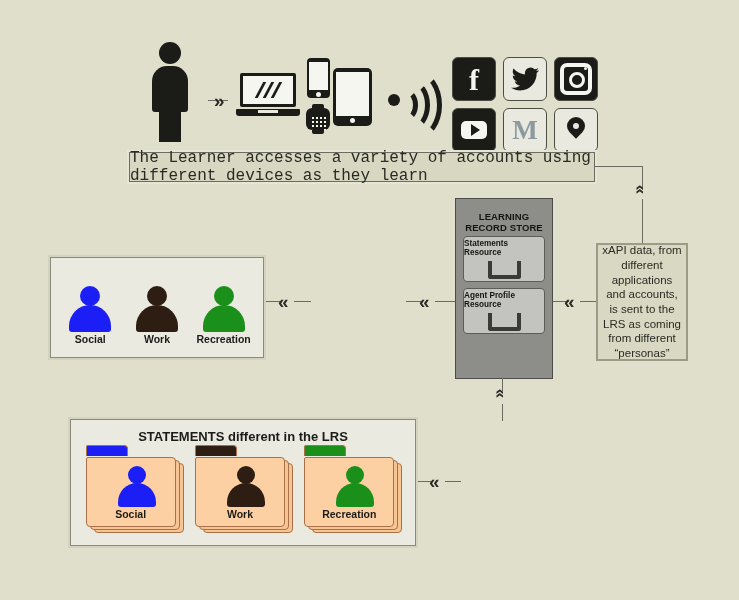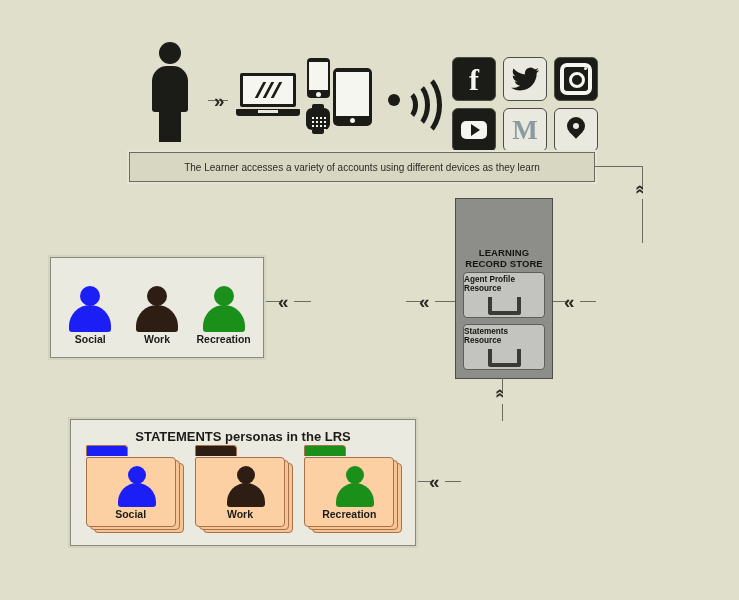--- a/index.html
+++ b/index.html
@@ -80,21 +80,21 @@
   .ig-o{width:24px;height:24px;border:4px solid #f6f6f0;border-radius:7px;position:relative;}
   .ig-i{position:absolute;left:5px;top:5px;width:10px;height:10px;border:3px solid #f6f6f0;border-radius:50%;}
   .ig-d{position:absolute;right:1px;top:0px;width:3px;height:3px;border-radius:50%;background:#f6f6f0;}
 
   
   #banner{
     position:absolute;left:129px;top:152px;width:464px;height:28px;
     background:#d8d8c2;border:1px solid #6b6b60;box-shadow:0 0 0 2px #e6e6d6;
     display:flex;align-items:center;justify-content:center;
   }
-  #banner-text{font-size:10px;color:#2a2a24;}
+  #banner-text{font-size:16px;color:#2a2a24;font-family:Liberation Mono, monospace;}
 
   
   .note{
     position:absolute;background:#d9d9c3;border:2px solid #9b9b86;
     display:flex;align-items:center;justify-content:center;
     text-align:center;font-size:11.5px;color:#2a2a24;line-height:1.28;
     padding:4px;box-sizing:border-box;
   }
   #note-xapi{left:596px;top:243px;width:92px;height:118px;}
   #note-combine{left:311px;top:244px;width:92px;height:120px;}
@@ -113,21 +113,21 @@
   .av-head{position:absolute;left:13px;top:0;width:20px;height:20px;border-radius:50%;}
   .av-body{position:absolute;left:2px;top:19px;width:42px;height:27px;border-radius:21px 21px 3px 3px;}
   .persona-label{font-size:10.5px;font-weight:bold;color:#1b1b18;margin-top:1px;}
 
   
   #lrs{
     position:absolute;left:455px;top:198px;width:96px;height:179px;
     background:#8d8d8a;border:1px solid #4c4c48;
   }
   #lrs-title{text-align:center;font-size:9.5px;font-weight:bold;color:#15150f;
-    line-height:1.12;padding:13px 0 3px;letter-spacing:.1px;margin-top:36px;}
+    line-height:1.12;padding:13px 0 3px;letter-spacing:.1px;}
   .res{margin:0 7px 6px;height:44px;background:#c3c3bf;border:1px solid #5c5c58;border-radius:4px;
     display:flex;flex-direction:column;align-items:center;justify-content:center;}
   .res-label{font-size:8.2px;font-weight:bold;color:#15150f;margin-bottom:4px;}
   .bucket{width:25px;height:14px;border:4px solid #3a3a36;border-top:none;border-radius:0 0 3px 3px;}
 
   
   #statements{
     position:absolute;left:70px;top:419px;width:344px;height:125px;
     background:#eaeae0;border:1px solid #8a8a7a;box-shadow:0 0 0 2px #d3d3c0;
   }
@@ -229,36 +229,37 @@
 
   <div id="banner">
     <span id="banner-text">The Learner accesses a variety of accounts using different devices as they learn</span>
   </div>
 
   <div class="line-h" style="left:595px;top:166px;width:48px;"></div>
   <div class="line-v" style="left:642px;top:166px;height:22px;"></div>
   <div class="chev chev-down" style="left:634px;top:181px;">»</div>
   <div class="line-v" style="left:642px;top:199px;height:44px;"></div>
 
+  <div class="note" id="note-xapi">xAPI data, from different applications and accounts, is sent to the LRS as coming from different “personas”</div>
 
   <div class="line-h" style="left:553px;top:301px;width:16px;"></div>
   <div class="chev chev-left" style="left:564px;top:292px;">«</div>
   <div class="line-h" style="left:580px;top:301px;width:16px;"></div>
 
   <div id="lrs">
     <div id="lrs-title">
       <span>LEARNING</span><br>
       <span>RECORD STORE</span>
     </div>
     <div class="res">
+      <span class="res-label">Statements Resource</span>
+      <span class="bucket"></span>
+    </div>
+    <div class="res">
       <span class="res-label">Agent Profile Resource</span>
-      <span class="bucket"></span>
-    </div>
-    <div class="res">
-      <span class="res-label">Statements Resource</span>
       <span class="bucket"></span>
     </div>
   </div>
 
   <div class="line-h" style="left:406px;top:301px;width:16px;"></div>
   <div class="chev chev-left" style="left:419px;top:292px;">«</div>
   <div class="line-h" style="left:435px;top:301px;width:20px;"></div>
 
 
   <div class="line-h" style="left:265px;top:301px;width:16px;"></div>
@@ -294,21 +295,21 @@
   <div class="line-v" style="left:502px;top:378px;height:13px;"></div>
   <div class="chev chev-down" style="left:494px;top:385px;">»</div>
   <div class="line-v" style="left:502px;top:404px;height:17px;"></div>
 
 
   <div class="line-h" style="left:417px;top:481px;width:14px;"></div>
   <div class="chev chev-left" style="left:429px;top:472px;">«</div>
   <div class="line-h" style="left:445px;top:481px;width:16px;"></div>
 
   <div id="statements">
-    <div id="statements-title">STATEMENTS personas in the LRS</div>
+    <div id="statements-title">STATEMENTS different in the LRS</div>
     <div class="folder-row">
 
       <div class="folder-wrap">
         <div class="fstack fs3"></div>
         <div class="fstack fs2"></div>
         <div class="ftab" style="background:#1b1ef5;"></div>
         <div class="fmain">
           <div class="fav">
             <div class="fav-head" style="background:#1b1ef5;"></div>
             <div class="fav-body" style="background:#1b1ef5;"></div>

